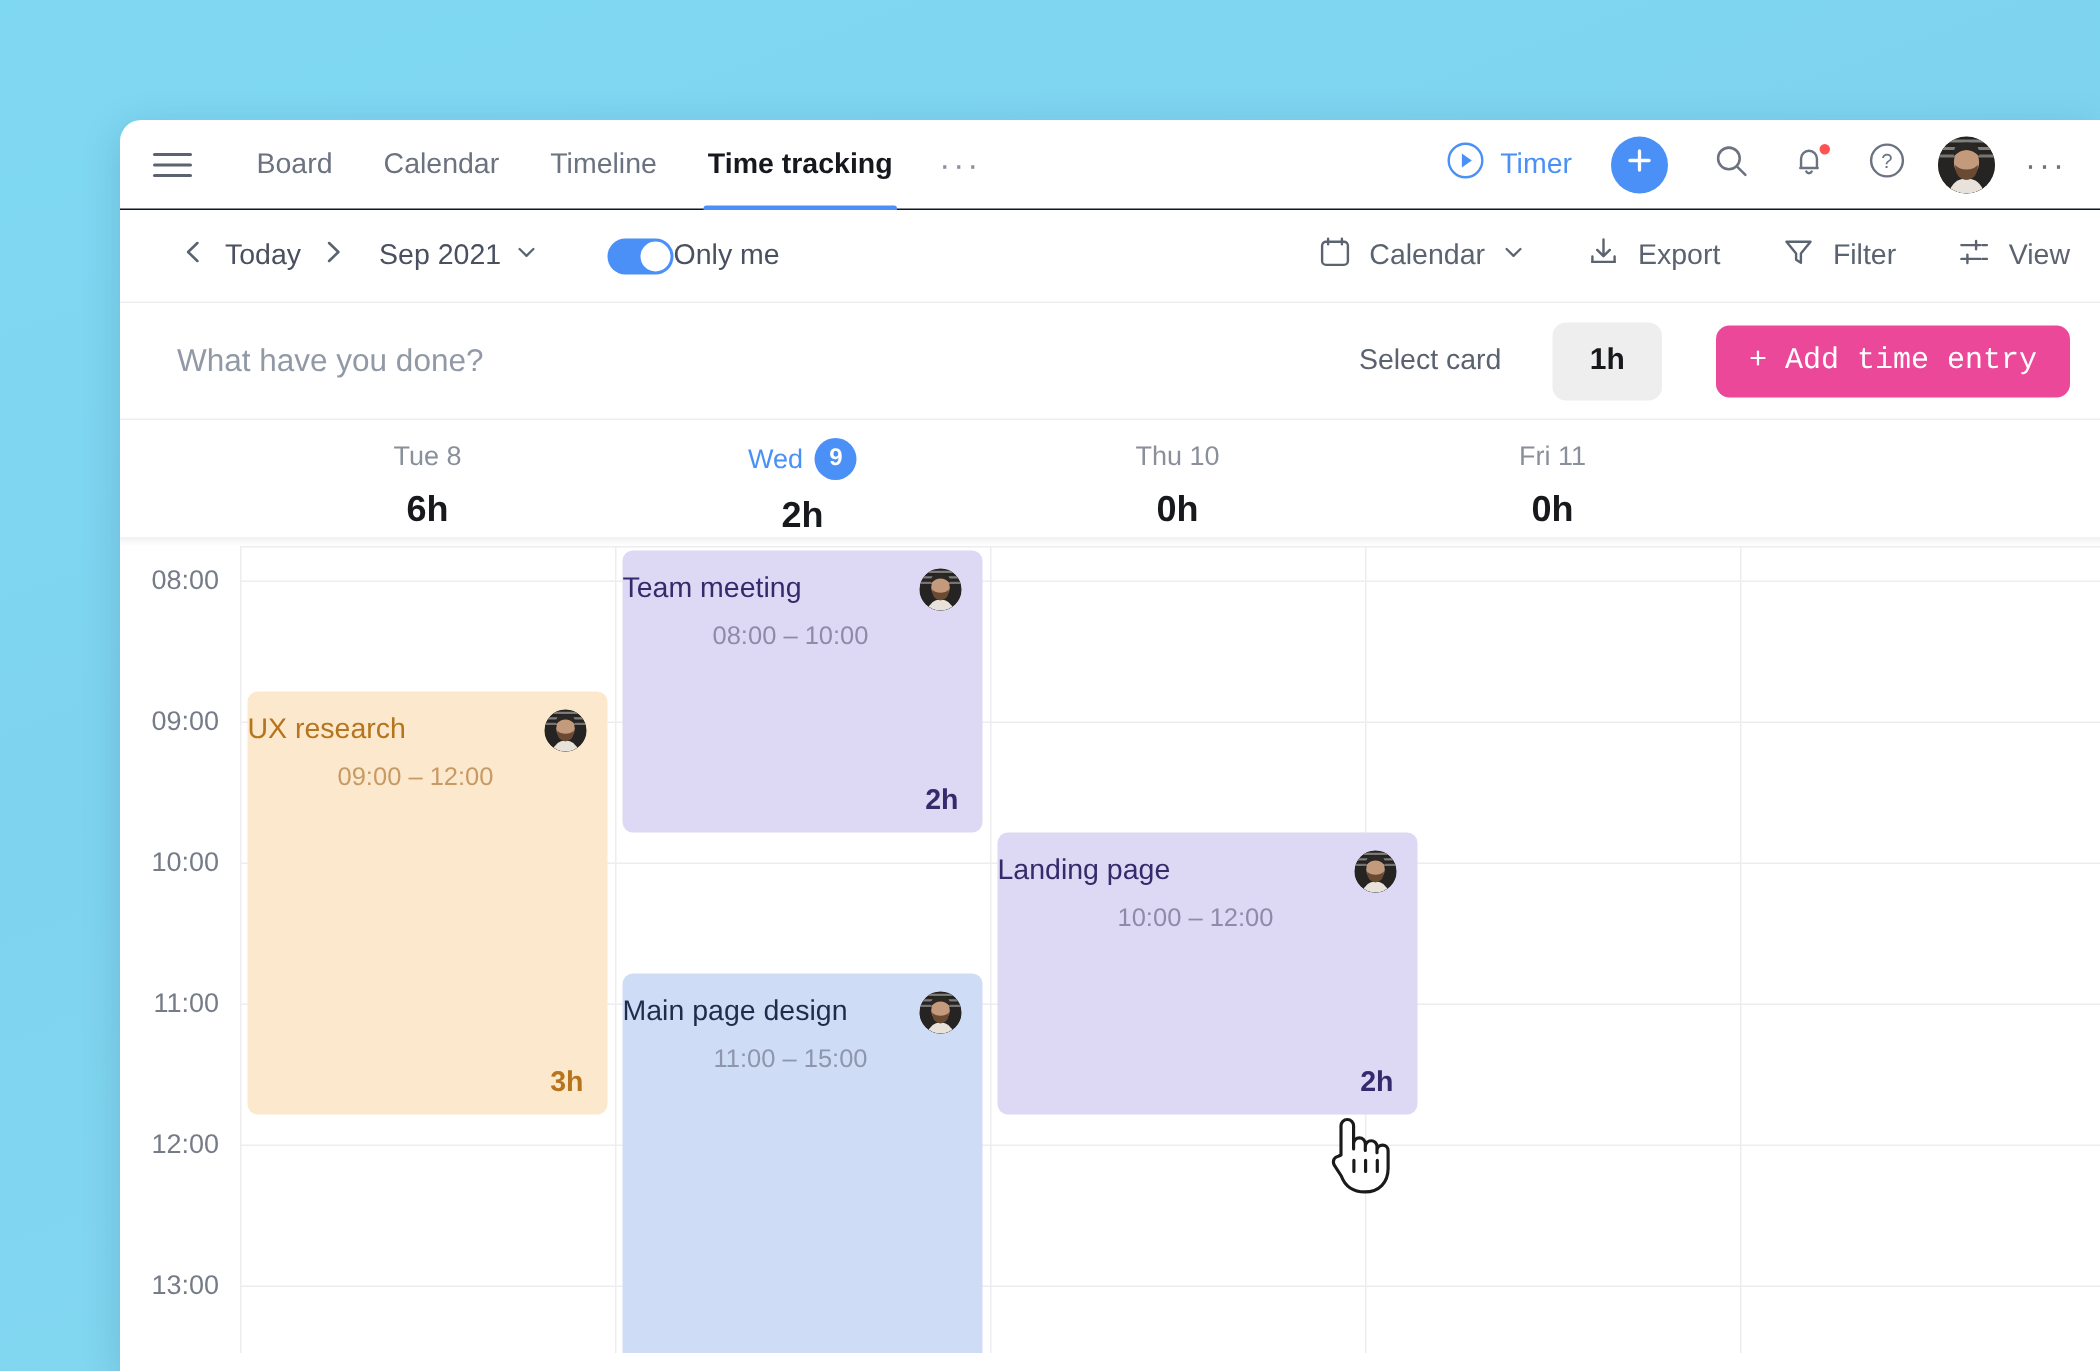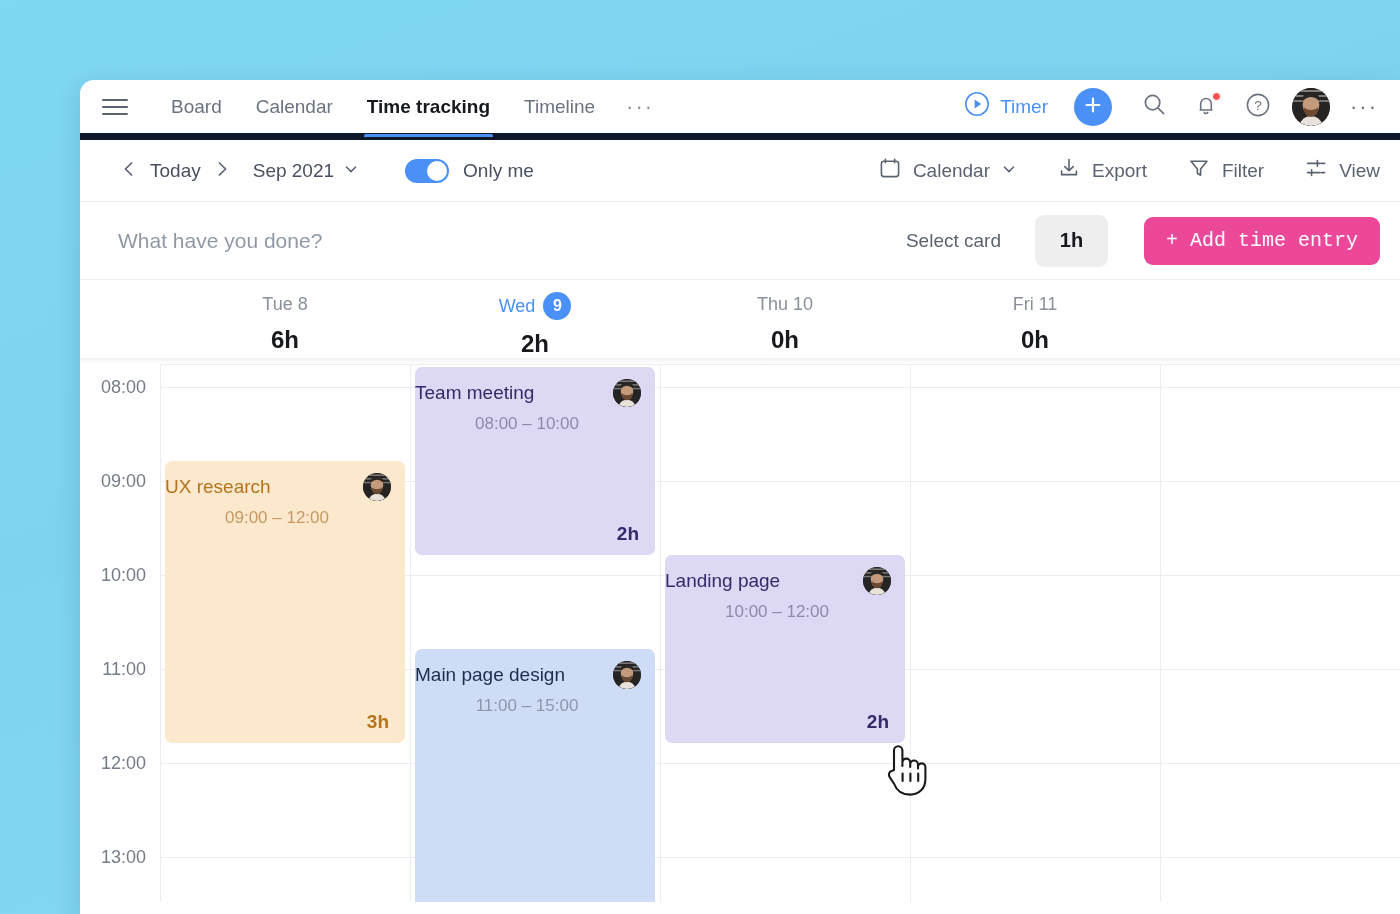--- a/index.html
+++ b/index.html
@@ -22,21 +22,21 @@
     border-top-left-radius: 14px;
     box-shadow: 0 6px 26px rgba(20,60,90,.18);
     overflow: hidden;
   }
 
   
   #topnav {
     height: 60px;
     display: flex; align-items: center;
     padding: 0 18px 0 22px;
-    border-bottom: 7px solid #0f172a;
+    border-bottom: 1px solid #0f172a;
     position: relative;
   }
   .hamburger {
     width: 26px; height: 26px;
     display: flex; flex-direction: column; justify-content: center; gap: 5px;
     cursor: pointer; margin-right: 26px;
   }
   .hamburger span { display:block; height: 2px; background: #5b6270; border-radius: 2px; }
 
   .navtabs { display: flex; align-items: center; gap: 0; height: 60px; }
@@ -108,21 +108,21 @@
   .toggle {
     width: 44px; height: 24px; border-radius: 12px;
     background: #4a90f7; position: relative; cursor: pointer;
     margin-left: 46px; flex: none;
   }
   .toggle .knob {
     position: absolute; top: 2px; left: 22px;
     width: 20px; height: 20px; border-radius: 50%;
     background: #fff;
   }
-  .tb-onlyme { font-size: 19px; color: #4a5060; margin-left: 14px; cursor: pointer; }
+  .tb-onlyme { font-size: 19px; color: #4a5060; cursor: pointer; }
 
   .tb-right { margin-left: auto; display: flex; align-items: center; }
   .tb-item {
     display: flex; align-items: center; gap: 11px;
     font-size: 19px; color: #5b6270; cursor: pointer;
     margin-left: 40px;
   }
 
   
   #entryrow {
@@ -264,25 +264,25 @@
         <span></span>
     </div>
 
     <div class="navtabs">
       <div class="navtab">
         <span>Board</span>
       </div>
       <div class="navtab">
         <span>Calendar</span>
       </div>
+      <div class="navtab">
+        <span>Timeline</span>
+      </div>
       <div class="navtab active">
         <span>Time tracking</span>
-      </div>
-      <div class="navtab">
-        <span>Timeline</span>
       </div>
       <div class="navtab dots">···</div>
     </div>
 
     <div class="nav-right">
 
       <div class="timer-btn">
         <span>
           <svg width="26" height="26" viewBox="0 0 26 26">
             <circle cx="13" cy="13" r="11.2" fill="none" stroke="#4a90f7" stroke-width="1.6"></circle>
@@ -532,21 +532,21 @@
                   <rect y="7" width="38" height="2" fill="#d9d9d9" opacity=".5"></rect>
                   <rect y="12" width="38" height="2" fill="#d9d9d9" opacity=".45"></rect>
                   <path d="M7 38 q3 -10 12 -10 q9 0 12 10 z" fill="#e8e2db"></path>
                   <ellipse cx="19" cy="17" rx="8.4" ry="10" fill="#c49a7c"></ellipse>
                   <path d="M10.6 13 q8.4 -8 16.8 0 q1 -9 -8.4 -9 q-9.4 0 -8.4 9z" fill="#2a2725"></path>
                   <path d="M11.4 19 q0 9 7.6 10 q7.6 -1 7.6 -10 q-3 3 -7.6 3 q-4.6 0 -7.6 -3z" fill="#6b4a33"></path>
                 </g>
               </svg></div>
             <div class="edur">3h</div>
           </div>
-          <div class="event ev-purple" style="left: 505px; width: 240px; top: 191px; height: 188px;">
+          <div class="event ev-purple" style="left: 505px; width: 280px; top: 191px; height: 188px;">
             <div class="etitle">Landing page</div>
             <div class="etime">10:00 – 12:00</div>
             <div class="eavatar"><svg width="28" height="28" viewBox="0 0 38 38">
                 <defs>
                   <clipPath id="cLandingpage">
                     <circle cx="19" cy="19" r="19"></circle>
                   </clipPath>
                 </defs>
                 <g clip-path="url(#cLandingpage)">
                   <rect width="38" height="38" fill="#262422"></rect>

